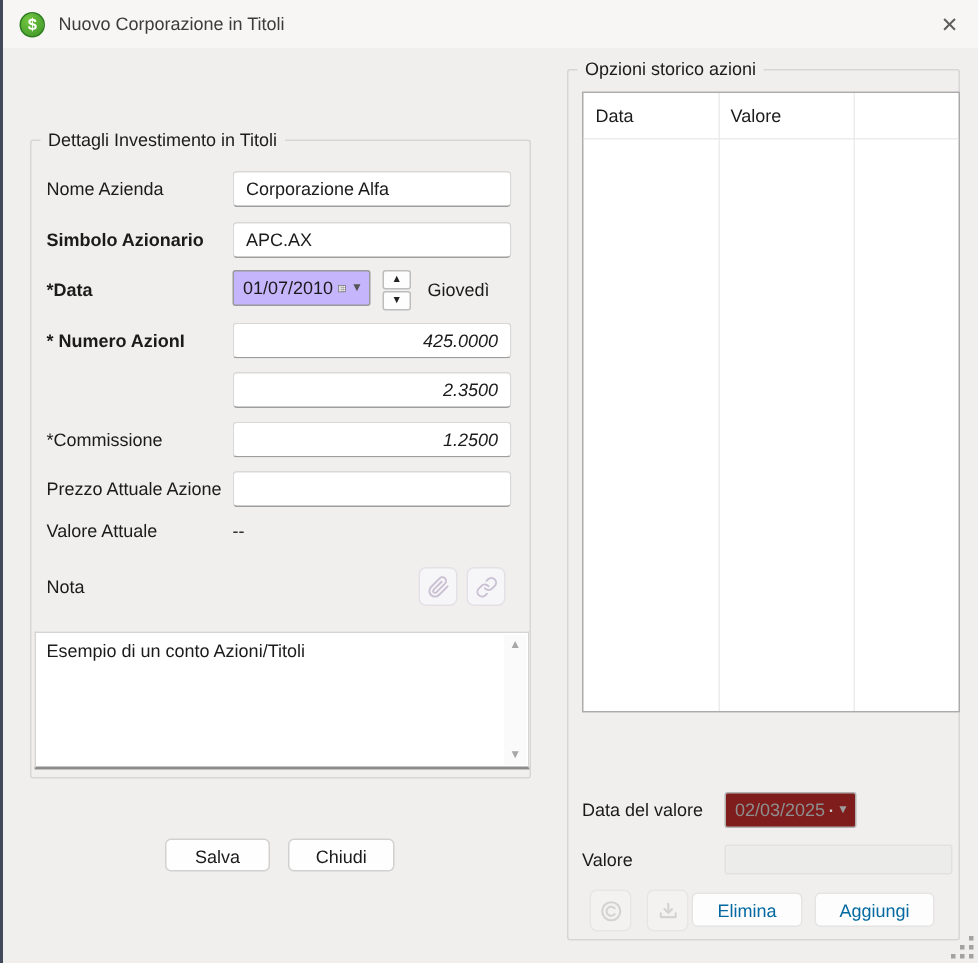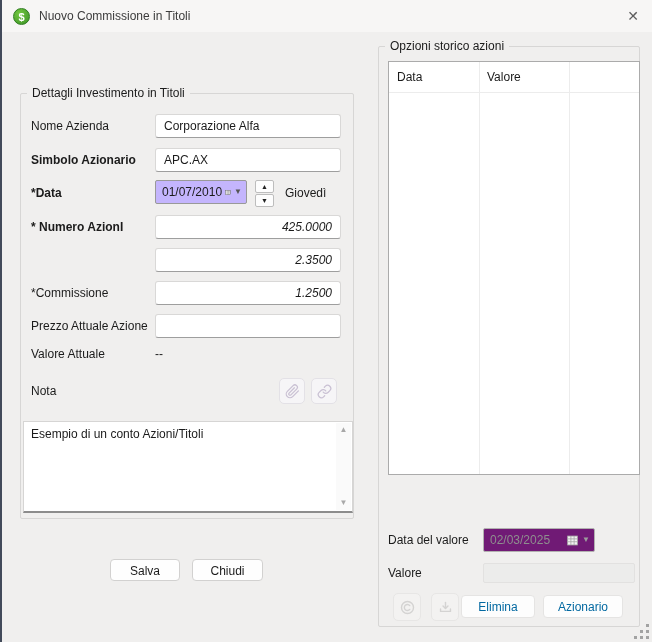--- a/index.html
+++ b/index.html
@@ -41,38 +41,38 @@
   .scrarr{font-size:8px;color:#a8a8a8;line-height:1;}
   
   .btn{position:absolute;height:22px;box-sizing:border-box;border:1px solid #d2d1d0;border-radius:4px;background:#fefefe;font:inherit;color:#1b1b1b;text-align:center;line-height:20px;}
   .btn-gray{color:#0369a1;border-color:#e5e4e3;background:#fdfdfd;height:23px;line-height:21px;}
   
   .histtable{position:absolute;left:9px;top:14px;width:252px;height:414px;box-sizing:border-box;background:#fff;border:1px solid #ababab;}
   .th{position:absolute;top:0;height:30px;line-height:30px;padding-left:8px;box-sizing:border-box;}
   .colsep{position:absolute;top:0;bottom:0;width:1px;background:#ececec;}
   .headline{position:absolute;left:0;right:0;top:30px;height:1px;background:#ececec;}
   
-  .datebox.dis{left:104px;top:481px;width:112px;height:24px;background:#701a75;border-color:#b2b1b0;color:#8e8e8e;}
+  .datebox.dis{left:104px;top:481px;width:88px;height:24px;background:#7f1d1d;border-color:#b2b1b0;color:#8e8e8e;}
   .datebox.dis .drop{color:#9d9d9d;}
   .input-dis{position:absolute;left:104px;top:516px;width:152px;height:20px;box-sizing:border-box;background:#ececeb;border:1px solid #e2e1e0;border-radius:2px;font:inherit;color:#8e8e8e;padding:0 6px;}
   .iconbtn{position:absolute;width:28px;height:28px;box-sizing:border-box;border:1px solid #e7e6e5;border-radius:5px;background:#f3f2f1;display:flex;align-items:center;justify-content:center;}
   .iconbtn svg{stroke:#d4d3d2;}
   .rlbl{position:absolute;left:9px;line-height:24px;}
   
   .grip{position:absolute;right:3px;bottom:3px;width:15px;height:15px;}
   .grip i{position:absolute;width:3px;height:3px;background:#a2a2a2;}
 </style>
 </head>
 <body>
 
 <div class="window">
 
   <div class="titlebar">
     <div class="appicon">$</div>
-    <div class="apptitle">Nuovo Commissione in Titoli</div>
+    <div class="apptitle">Nuovo Corporazione in Titoli</div>
     <div class="closebtn">✕</div>
   </div>
 
   <div class="groupbox g-left">
     <span class="group-title">Dettagli Investimento in Titoli</span>
 
     <span class="lbl" style="top:20px">Nome Azienda</span>
     <input class="txt" style="top: 20px;" value="Corporazione Alfa">
 
     <span class="lbl b" style="top:54px">Simbolo Azionario</span>
@@ -171,21 +171,21 @@
       </svg>
     </div>
     <div class="iconbtn" style="left:52px;top:546px">
       <svg width="17" height="17" viewBox="0 0 24 24" fill="none" stroke-width="2" stroke-linecap="round" stroke-linejoin="round">
         <path d="M12 5v8"></path>
           <polyline points="8.5 10 12 13.5 15.5 10"></polyline>
           <path d="M5 14v3.5h14V14"></path>
       </svg>
     </div>
     <button class="btn btn-gray" style="left:82px;top:548px;width:74px">Elimina</button>
-    <button class="btn btn-gray" style="left:164px;top:548px;width:80px">Azionario</button>
+    <button class="btn btn-gray" style="left:164px;top:548px;width:80px">Aggiungi</button>
   </div>
 
   <div class="grip">
     <i style="left:12px;top:0"></i>
     <i style="left:6px;top:6px"></i>
       <i style="left:12px;top:6px"></i>
     <i style="left:0;top:12px"></i>
       <i style="left:6px;top:12px"></i>
       <i style="left:12px;top:12px"></i>
   </div>

